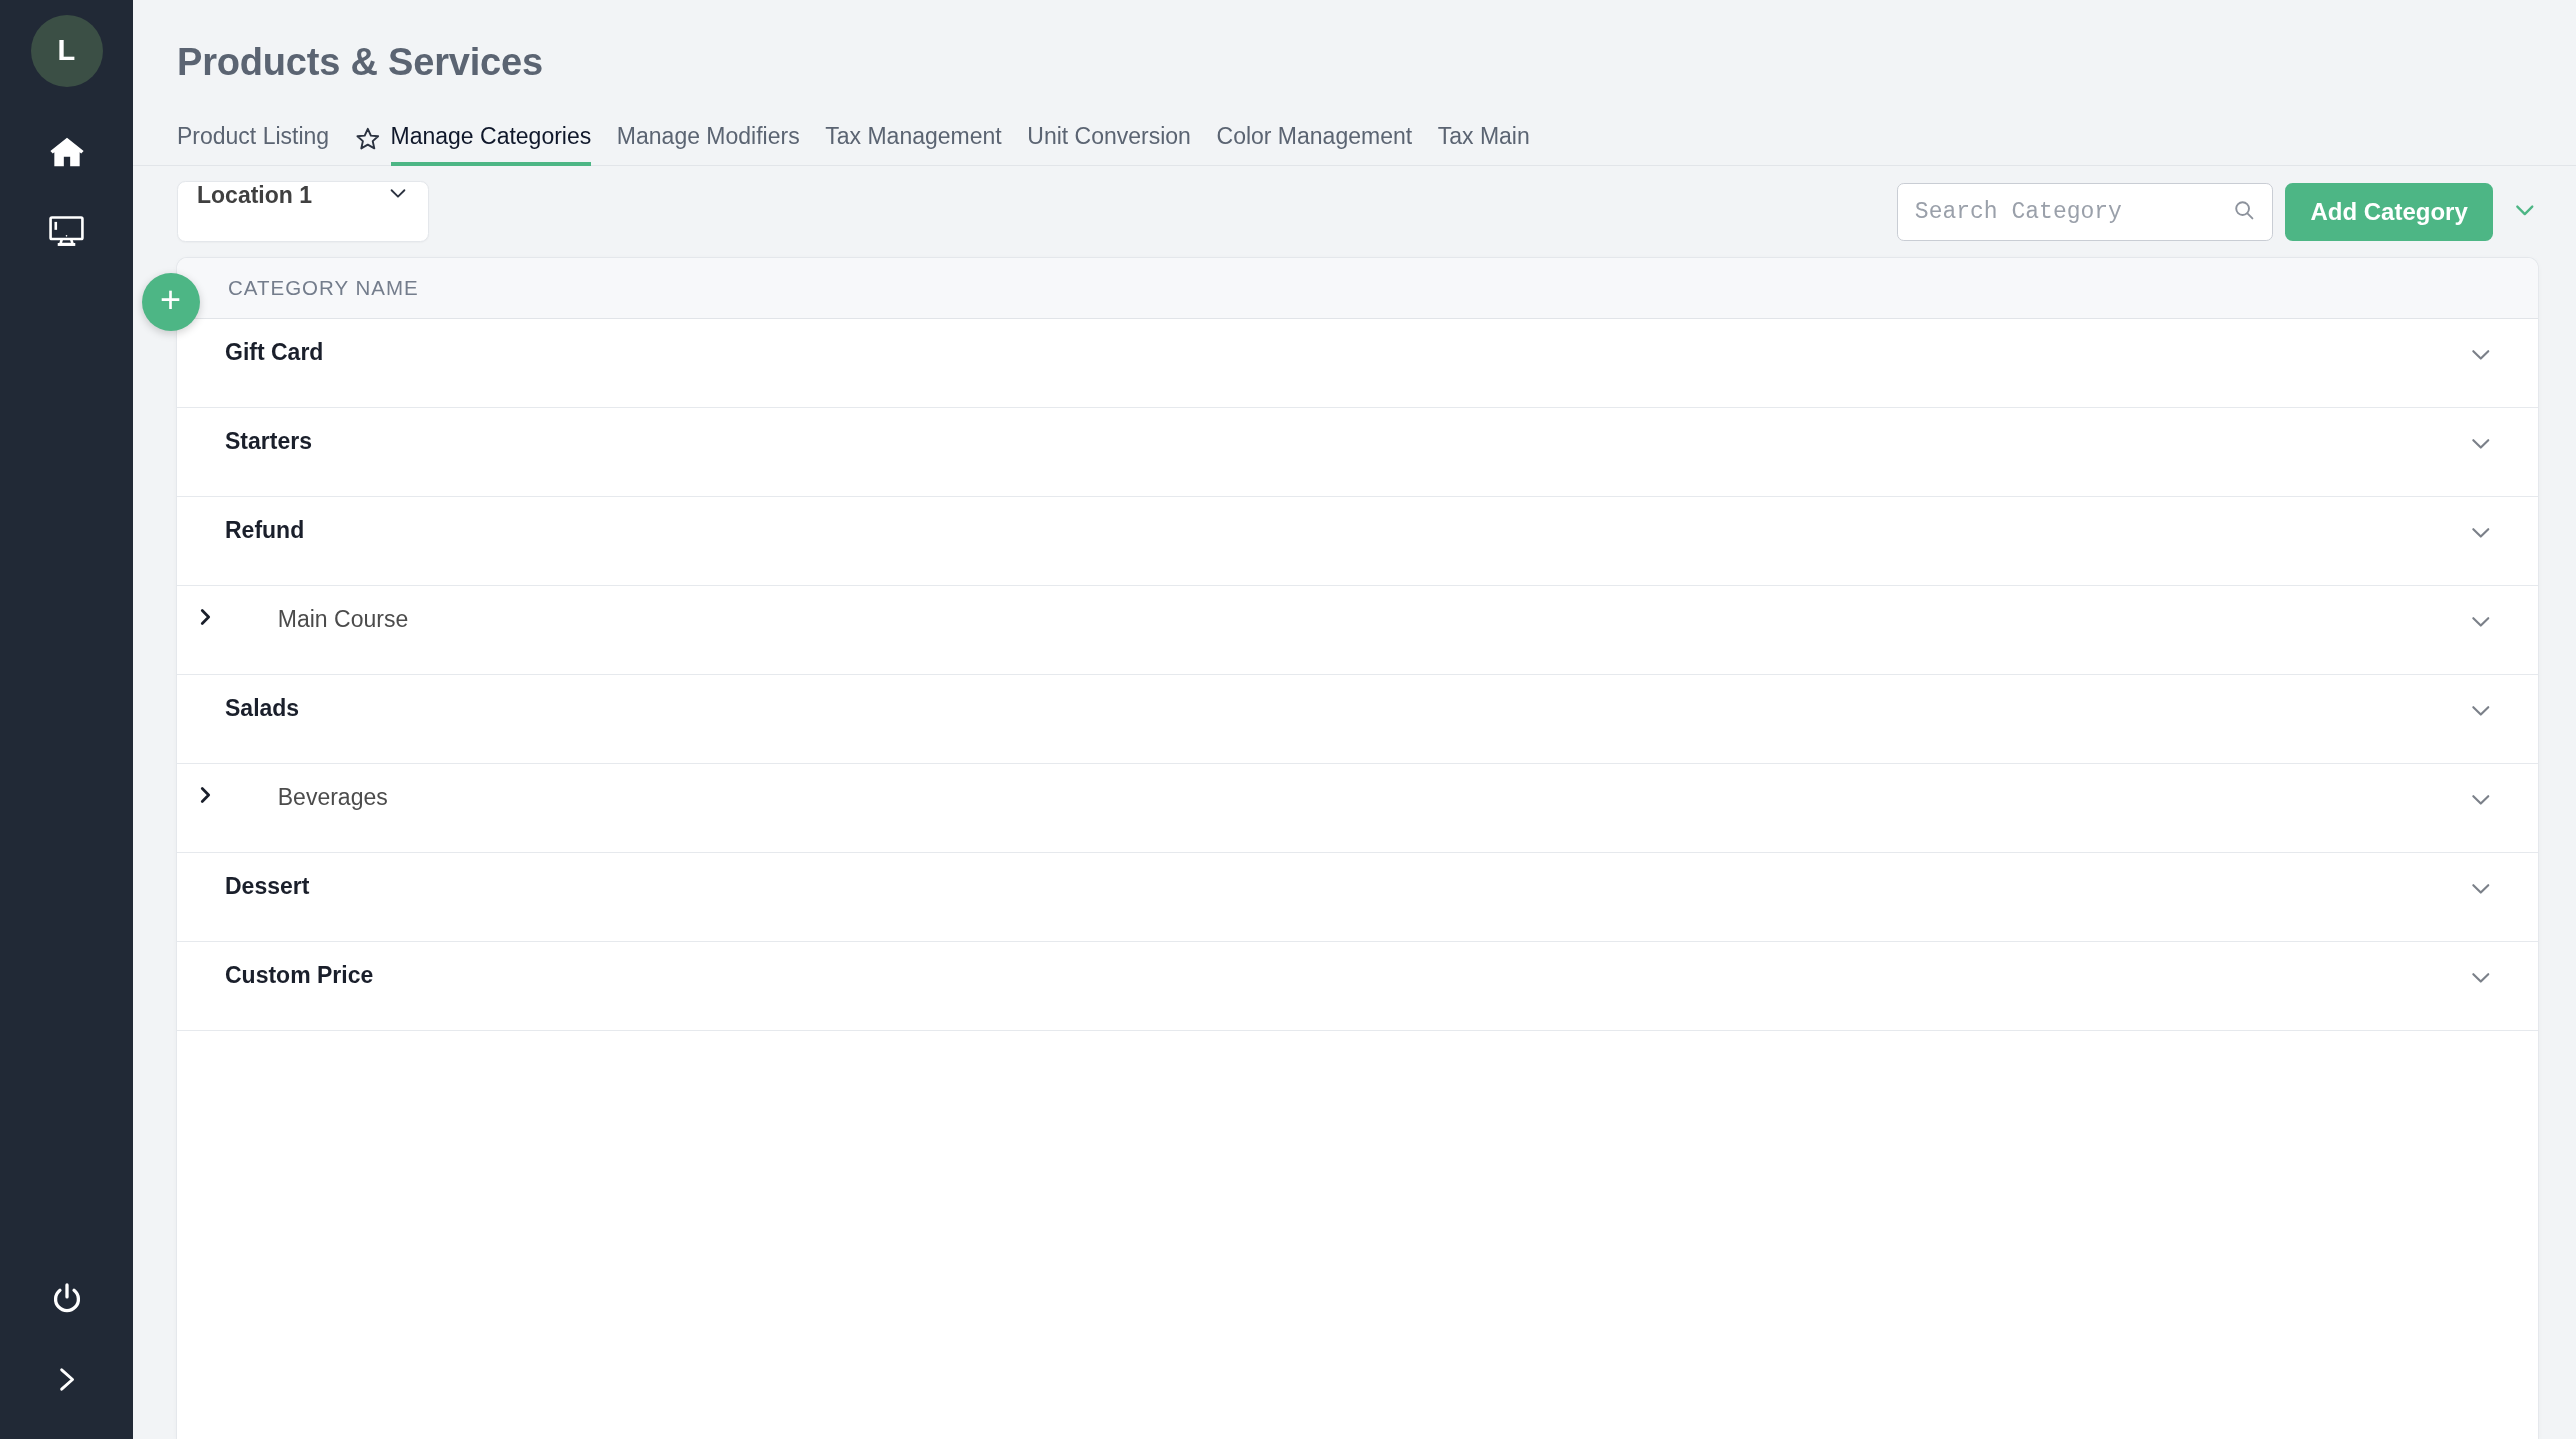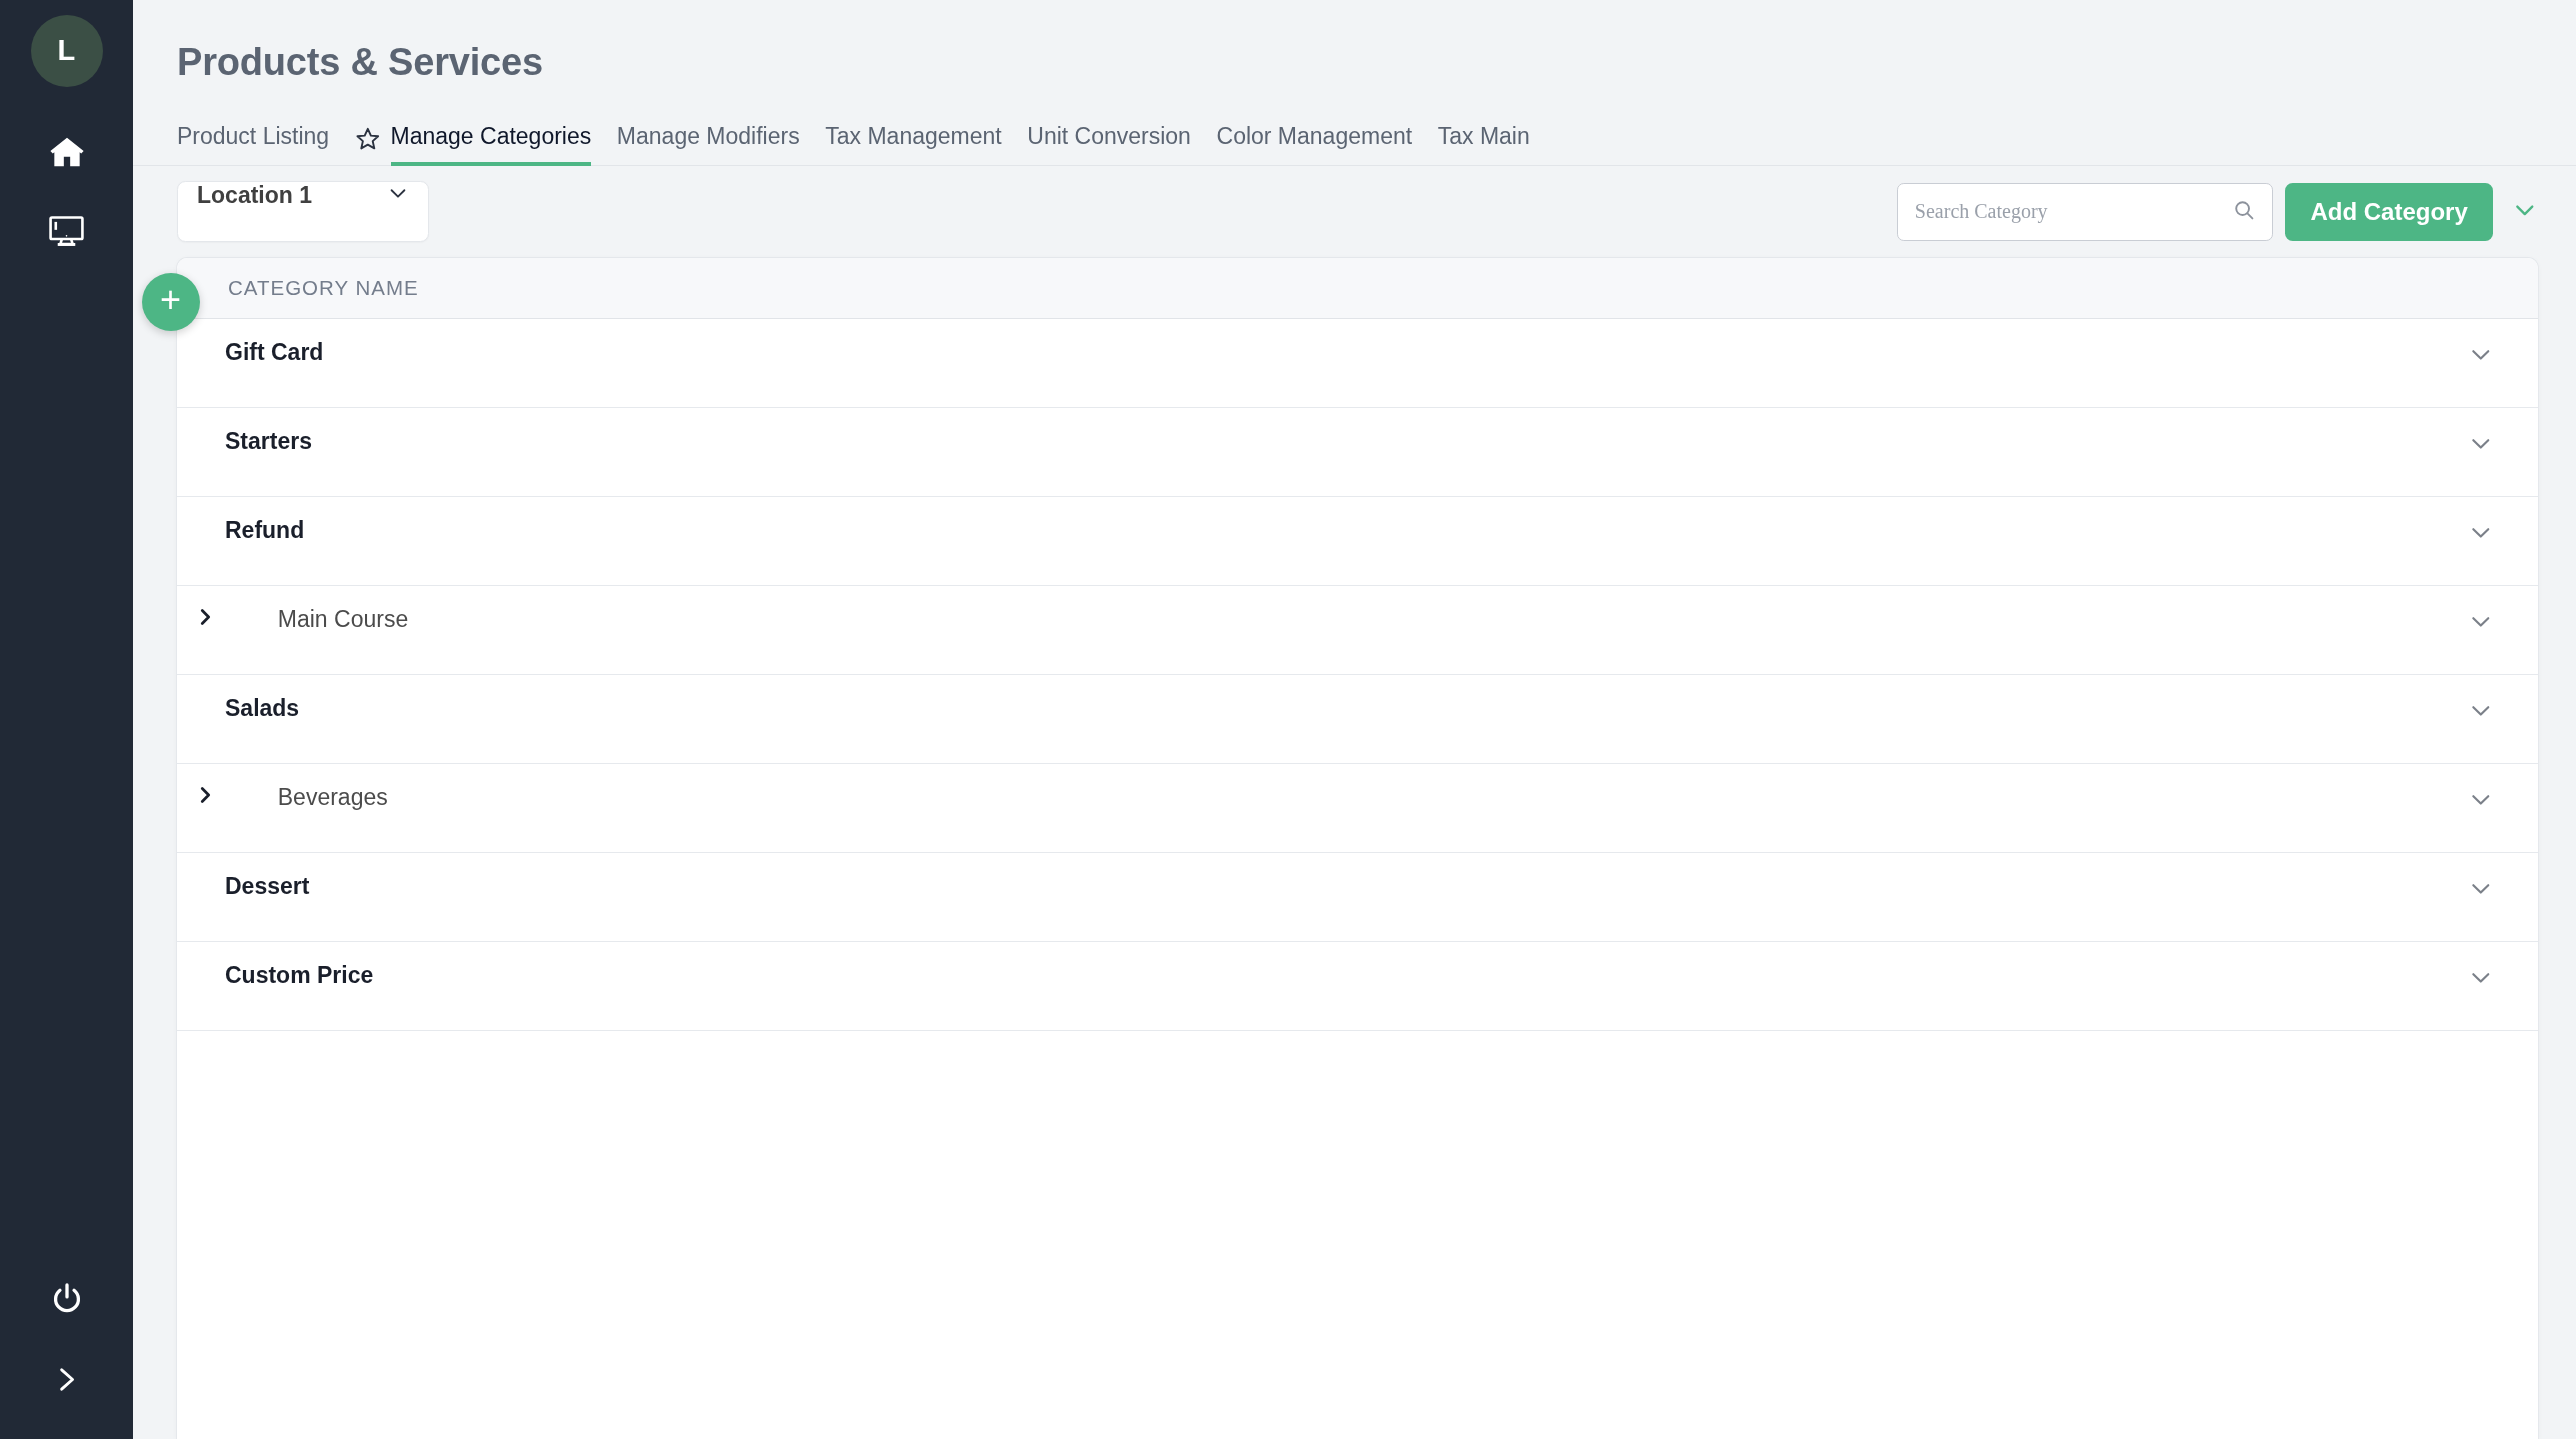--- a/index.html
+++ b/index.html
@@ -105,22 +105,22 @@
   .search-wrap{
     width:376px; height:58px;
     background:#ffffff;
     border:0.9px solid #c9cdd4;
     border-radius:6.8px;
     display:flex; align-items:center;
     padding:0 15.4px 0 17px;
   }
   .search-wrap input{
     flex:1; border:none; outline:none;
-    font-size:20px; color:#737373;
-    font-family:Liberation Serif, serif;
+    font-size:23px; color:#737373;
+    font-family:Liberation Mono, monospace;
     background:transparent;
   }
   .search-wrap input::placeholder{ color:#9aa0aa; }
   .add-btn{
     height:58px;
     background:#4db685;
     color:#ffffff;
     border:none; border-radius:7.7px;
     font-size:24px; font-weight:bold;
     font-family:"Liberation Sans", sans-serif;

